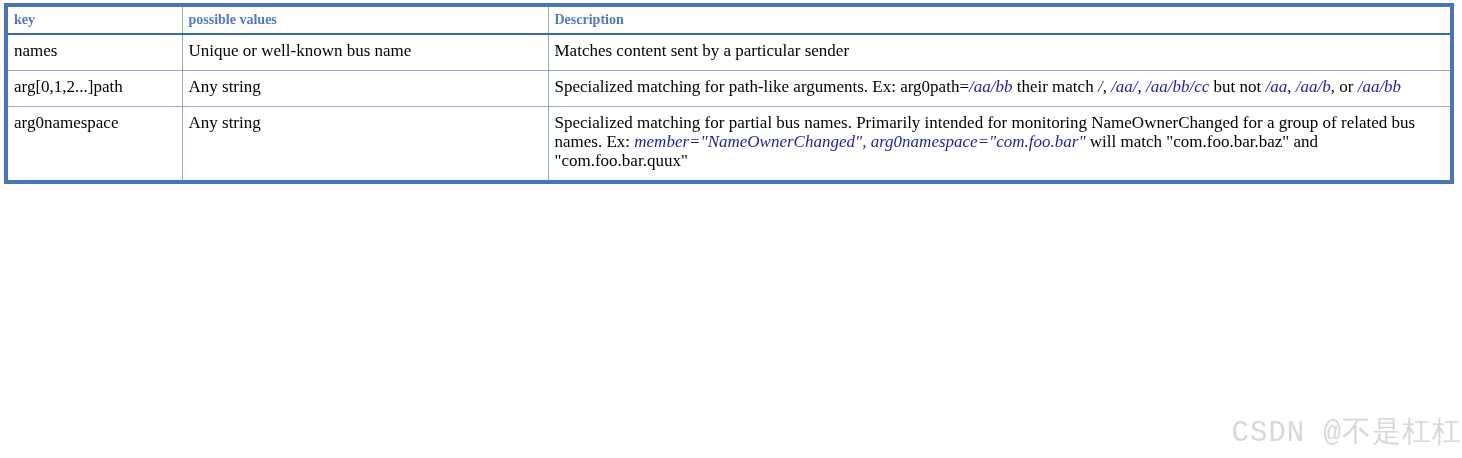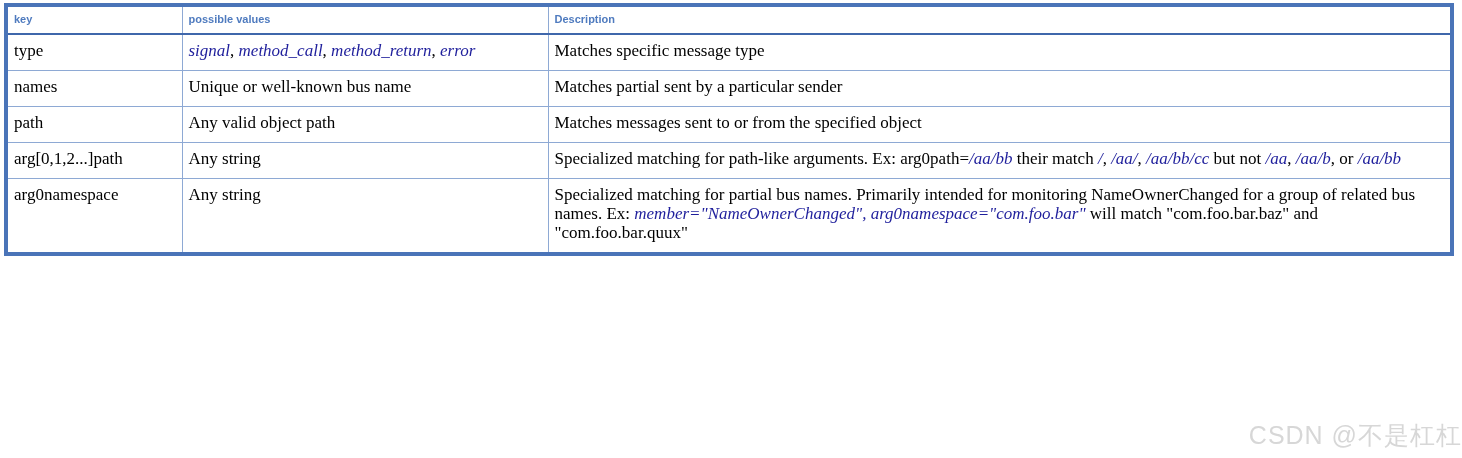--- a/index.html
+++ b/index.html
@@ -29,45 +29,45 @@
     border: 4px solid var(--outer-border);
   }
   table.match-table th,
   table.match-table td {
     border: 1px solid var(--inner-border);
     text-align: left;
     vertical-align: top;
     overflow: hidden;
   }
   table.match-table thead th {
-    font-family: Liberation Sans, sans-serif;
+    font-family: Liberation Serif, serif;
     font-weight: bold;
-    font-size: 11px;
+    font-size: 14px;
     line-height: 17px;
     color: var(--header-text);
     padding: 4px 6px 5px 6px;
     border-bottom: 2px solid var(--header-divider);
   }
   table.match-table td {
     font-size: 17px;
     line-height: 19px;
     color: var(--body-text);
     padding: 6px 8px 10px 6px;
   }
   tr.data-row { height: 36px; }
   .em {
     color: var(--value-em);
     font-style: italic;
   }
   .watermark {
     position: absolute;
     right: 0px;
     bottom: 6px;
-    font-family: Liberation Sans, sans-serif;
-    font-size: 25px;
+    font-family: Liberation Mono, monospace;
+    font-size: 29px;
     letter-spacing: 1px;
     color: var(--watermark);
     white-space: nowrap;
     pointer-events: none;
   }
 </style>
 </head>
 <body>
 
 <table class="match-table">
@@ -78,33 +78,23 @@
   </colgroup>
   <thead>
     <tr>
       <th>key</th>
       <th>possible values</th>
       <th>Description</th>
     </tr>
   </thead>
   <tbody>
       <tr class="data-row">
-    <td>type</td>
-    <td><span class="em">signal</span><span>, </span><span class="em">method_call</span><span>, </span><span class="em">method_return</span><span>, </span><span class="em">error</span></td>
-    <td><span>Matches specific message type</span></td>
-  </tr>
-      <tr class="data-row">
     <td>names</td>
     <td><span>Unique or well-known bus name</span></td>
-    <td><span>Matches partial sent by a particular sender</span></td>
-  </tr>
-      <tr class="data-row">
-    <td>path</td>
-    <td><span>Any valid object path</span></td>
-    <td><span>Matches messages sent to or from the specified object</span></td>
+    <td><span>Matches content sent by a particular sender</span></td>
   </tr>
       <tr class="data-row">
     <td>arg[0,1,2...]path</td>
     <td><span>Any string</span></td>
     <td><span>Specialized matching for path-like arguments. Ex: arg0path=</span><span class="em">/aa/bb</span><span> their match </span><span class="em">/</span><span>, </span><span class="em">/aa/</span><span>, </span><span class="em">/aa/bb/cc</span><span> but not </span><span class="em">/aa</span><span>, </span><span class="em">/aa/b</span><span>, or </span><span class="em">/aa/bb</span></td>
   </tr>
       <tr class="data-row">
     <td>arg0namespace</td>
     <td><span>Any string</span></td>
     <td><span>Specialized matching for partial bus names. Primarily intended for monitoring NameOwnerChanged for a group of related bus names. Ex: </span><span class="em">member="NameOwnerChanged", arg0namespace="com.foo.bar"</span><span> will match "com.foo.bar.baz" and "com.foo.bar.quux"</span></td>

